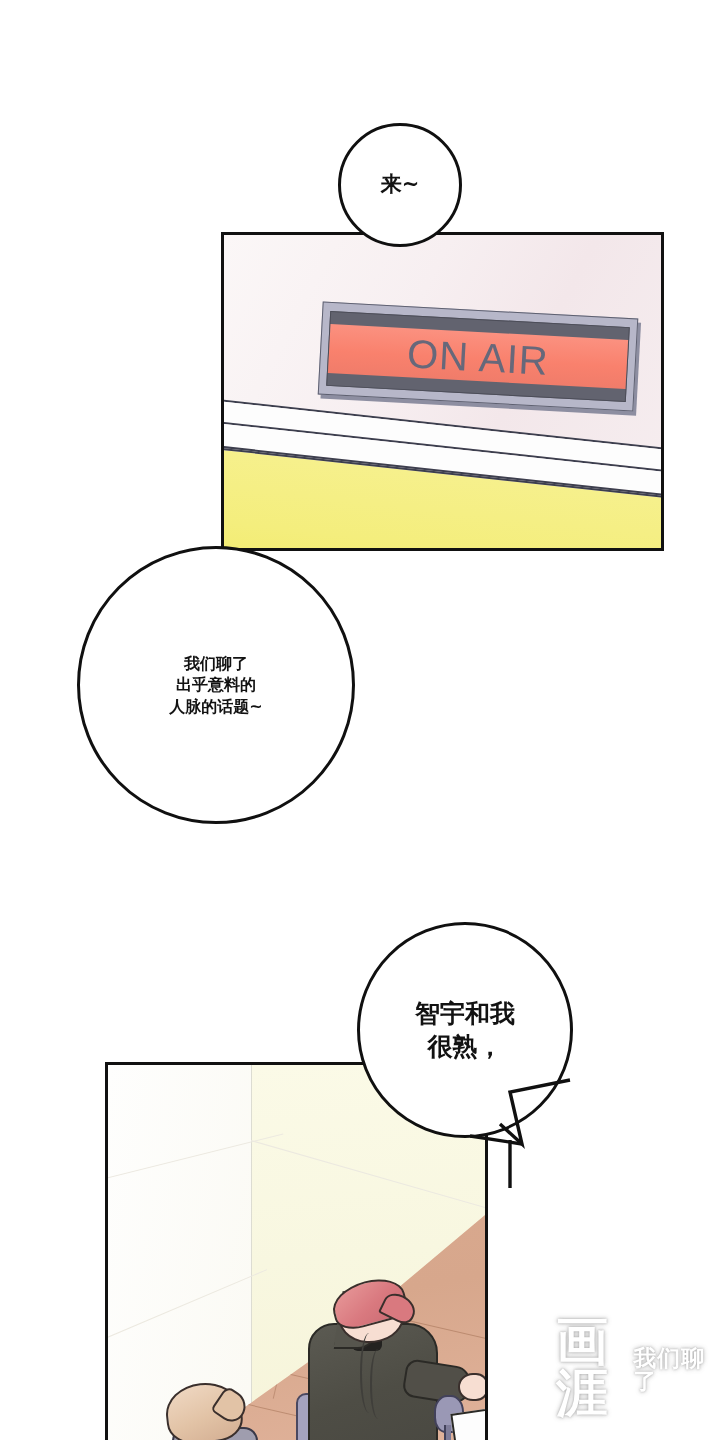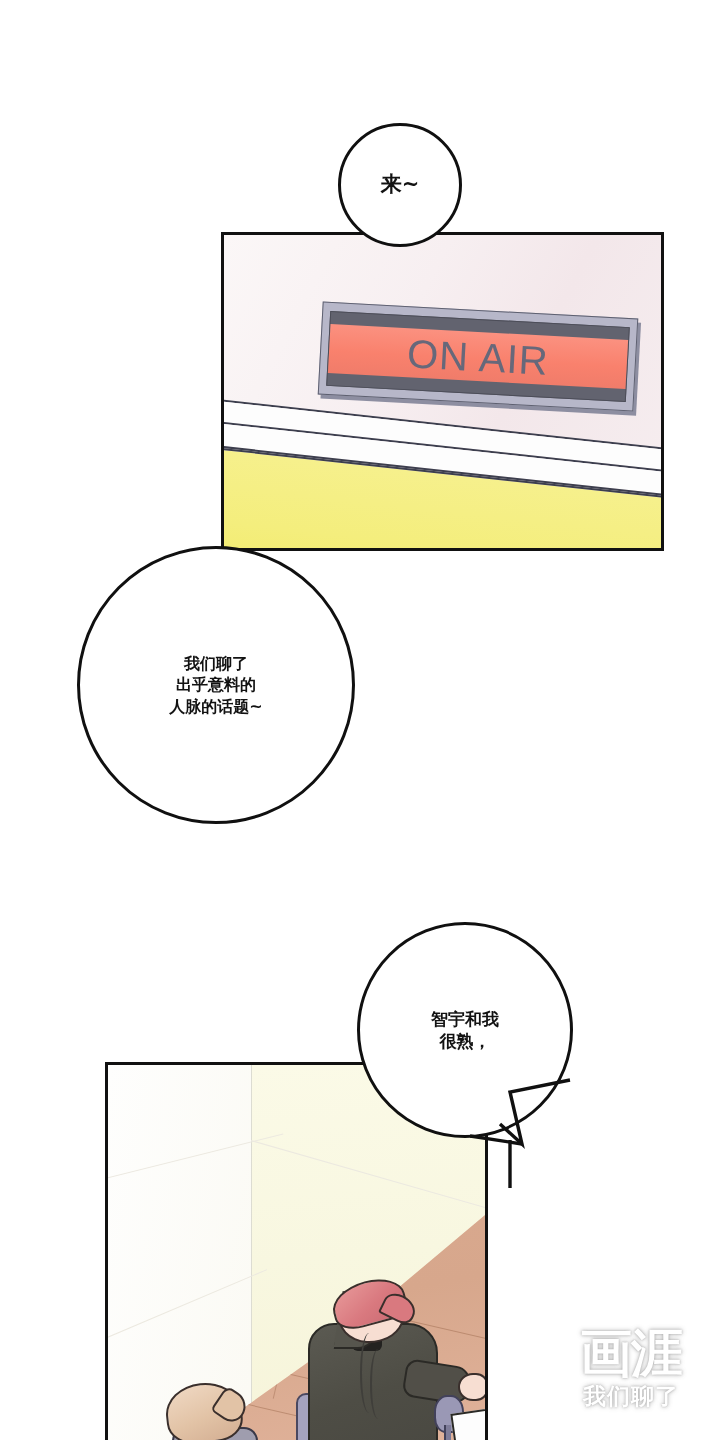--- a/index.html
+++ b/index.html
@@ -397,40 +397,39 @@
   }
   #bubble-topic .bubble-text { font-size: 16px; }
 
   #bubble-close {
     left: 357px;
     top: 922px;
     width: 216px;
     height: 216px;
     z-index: 7;
   }
-  #bubble-close .bubble-text { font-size: 17px; }
+  #bubble-close .bubble-text { font-size: 25px; }
 
   
   .tail {
     position: absolute;
     z-index: 8;
     pointer-events: none;
   }
   #tail-close { left: 470px; top: 1078px; width: 120px; height: 110px; }
 
   
   #watermark {
     position: absolute;
     left: 556px;
     top: 1311px;
     width: 150px;
     height: 112px;
     z-index: 12;
     display: flex;
-    flex-direction: column;
     align-items: center;
     justify-content: center;
     opacity: .85;
   }
   .wm-logo {
     font-family: "DejaVu Sans", "Liberation Sans", sans-serif;
     font-size: 52px;
     font-weight: 700;
     color: #ffffff;
     letter-spacing: -1px;

